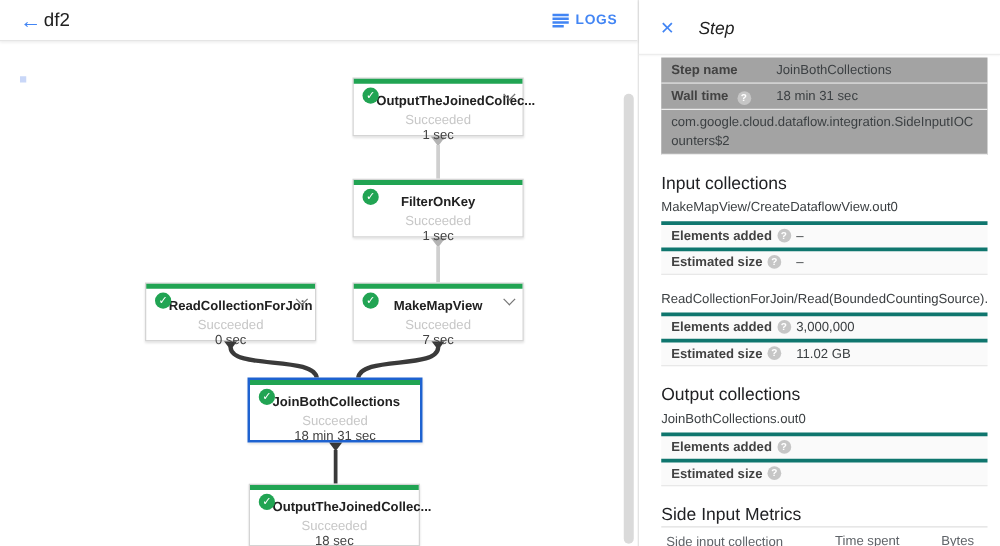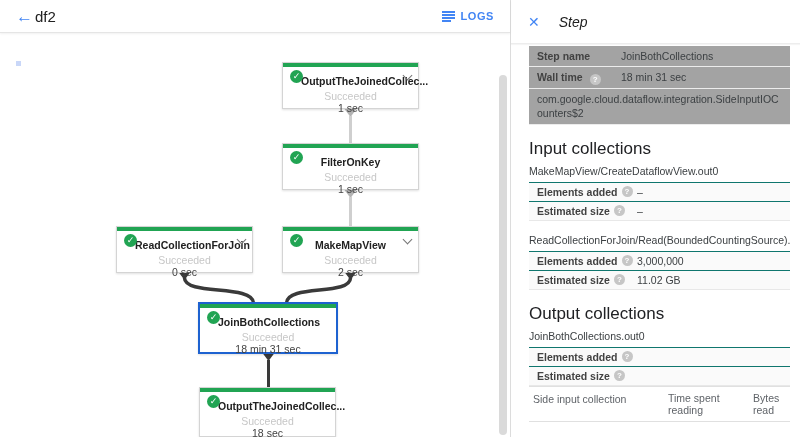--- a/index.html
+++ b/index.html
@@ -52,25 +52,25 @@
   .close-icon { color:#4285f4; font-size:14px; line-height:1; cursor:pointer; }
   .panel-title { font-size:14px; color:#212121; margin-left:19px;font-style:italic; }
   .panel-body { flex:1; overflow:hidden; padding:2px 10px 0 18px; }
 
   .kv-table { width:100%; margin-bottom:10px; }
   .kv-row { display:flex; background:#a3a3a3; border-bottom:1px solid #ececec; padding:3px 0 3px 8px;
     font-size:10.5px; line-height:1.35; align-items:flex-start; }
   .kv-label { width:84px; flex:none; font-weight:bold; color:#424242; }
   .kv-value { flex:1; color:#3c4043; word-break:break-all; padding-right:6px; }
 
-  .section-heading { font-size:17px; color:#202124; margin:14px 0 6px 0; }
+  .section-heading { font-size:14px; color:#202124; margin:14px 0 6px 0; }
   .collection-name { font-size:10.5px; color:#3c4043; margin:1px 0 5px 0; white-space:nowrap; overflow:hidden; }
 
   .metric-table { width:100%; }
-  .metric-row { display:flex; background:#fafafa; border-top:1px solid #0f766e; padding:3px 0 3px 8px;
+  .metric-row { display:flex; background:#fafafa; border-top:3px solid #0f766e; padding:3px 0 3px 8px;
     font-size:10.5px; align-items:center; }
   .metric-row:last-child { border-bottom:1px solid #e8e8e8;justify-content:space-between; }
   .metric-label { width:100px; flex:none; font-weight:bold; color:#424242; display:flex; align-items:center; gap:4px; }
   .metric-value { flex:1; color:#3c4043; }
   .help-icon { display:inline-block; width:11px; height:11px; border-radius:50%; background:#c6c6c6;
     color:#fff; font-size:8px; line-height:11px; text-align:center; font-weight:bold; flex:none; }
 
   .subheading-bold { font-size:10.5px; font-weight:bold; color:#212121; margin:2px 0 4px 0; }
   .si-table { width:100%; font-size:10.5px; }
   .si-header { display:flex; border-top:1px solid #e0e0e0; border-bottom:1px solid #e0e0e0;
@@ -156,21 +156,21 @@
       </div>
 
       <div class="node" style="left:282px; top:193px;">
         <div class="node-topbar"></div>
         <div class="node-title-row">
           <span class="check-icon">✓</span>
           <span class="node-title">MakeMapView</span>
           <span class="chevron-icon"></span>
         </div>
         <div class="node-status">Succeeded</div>
-        <div class="node-time">2 sec</div>
+        <div class="node-time">7 sec</div>
       </div>
 
       <div class="node selected" style="left:198px; top:269px;">
         <div class="node-topbar"></div>
         <div class="node-title-row">
           <span class="check-icon">✓</span>
           <span class="node-title">JoinBothCollections</span>
         </div>
         <div class="node-status">Succeeded</div>
         <div class="node-time">18 min 31 sec</div>
@@ -261,20 +261,21 @@
           </span>
         </div>
         <div class="metric-row">
           <span class="metric-label">
             <span>Estimated size</span>
             <span class="help-icon">?</span>
           </span>
         </div>
       </div>
 
+      <div class="section-heading" style="margin-bottom:2px;">Side Input Metrics</div>
       <div class="si-table">
         <div class="si-header">
           <span class="si-c1">Side input collection</span>
           <span class="si-c2">Time spent reading</span>
           <span class="si-c3">Bytes read</span>
         </div>
 
       </div>
 
     </div>

